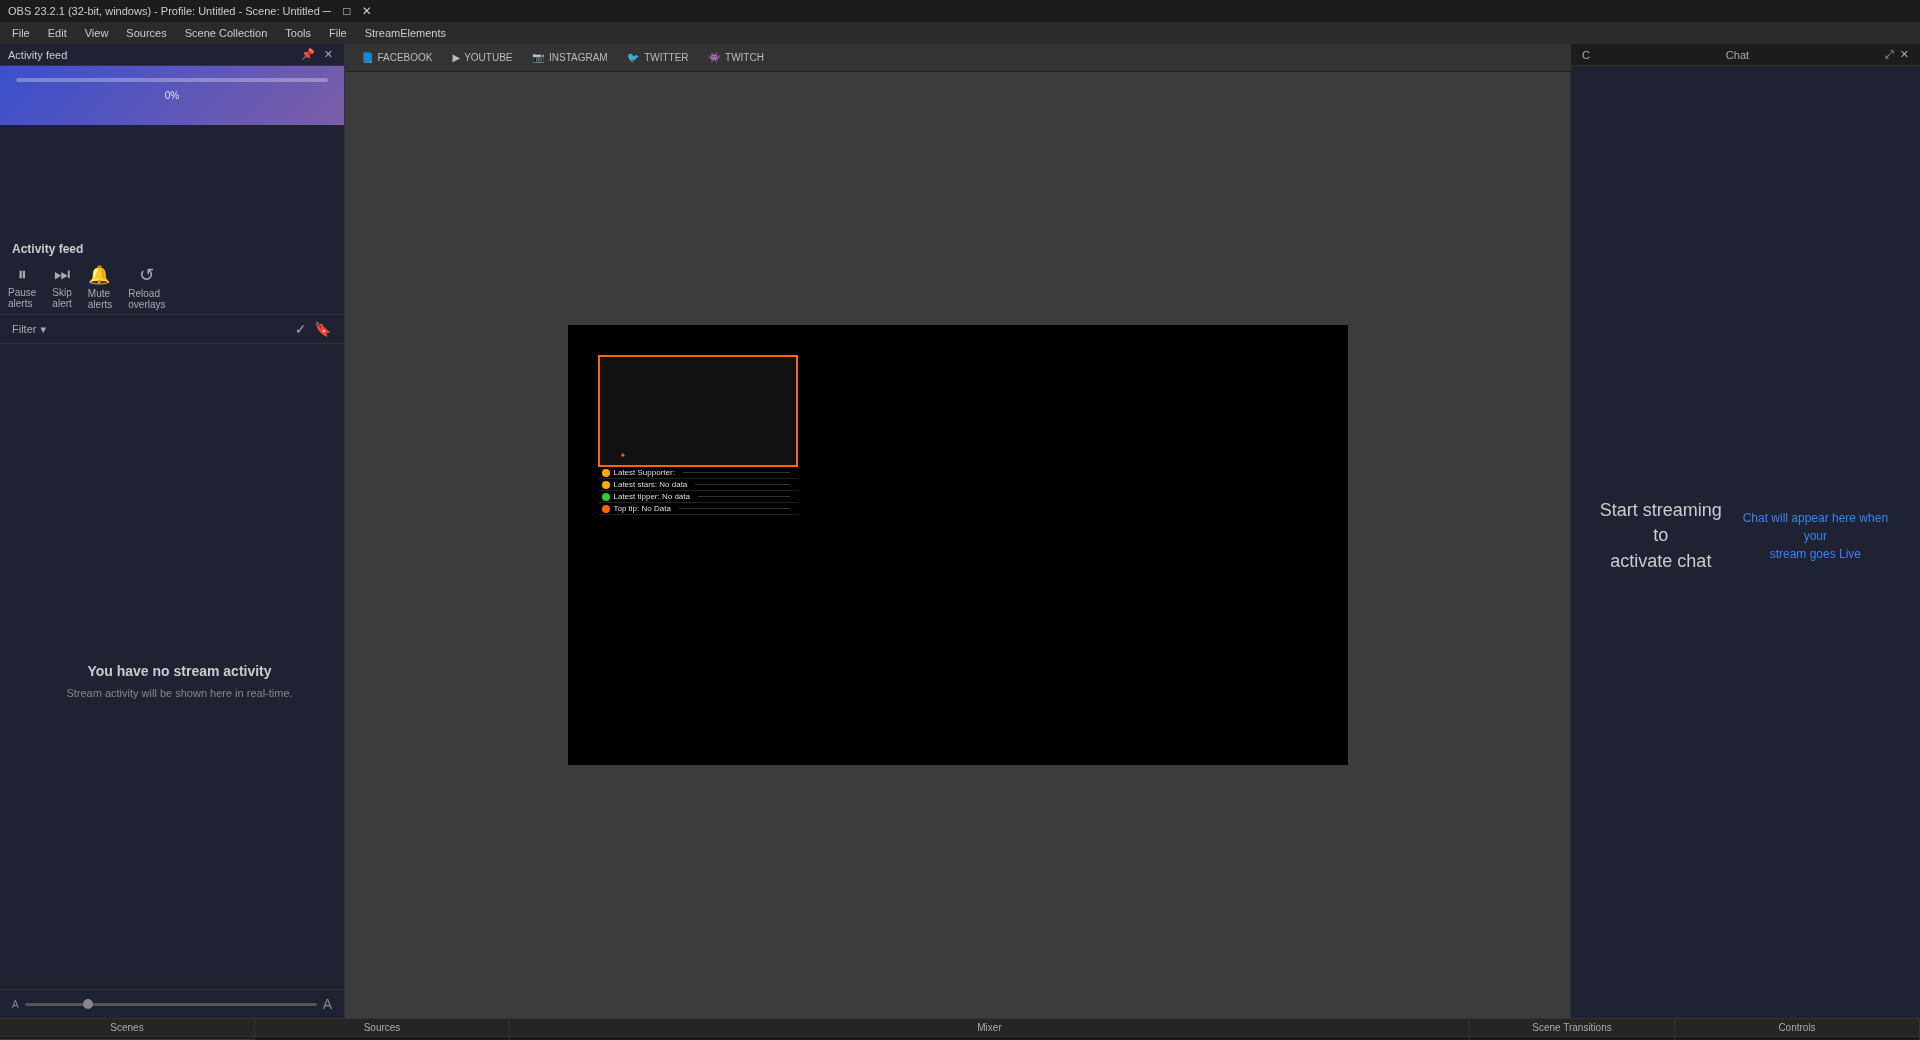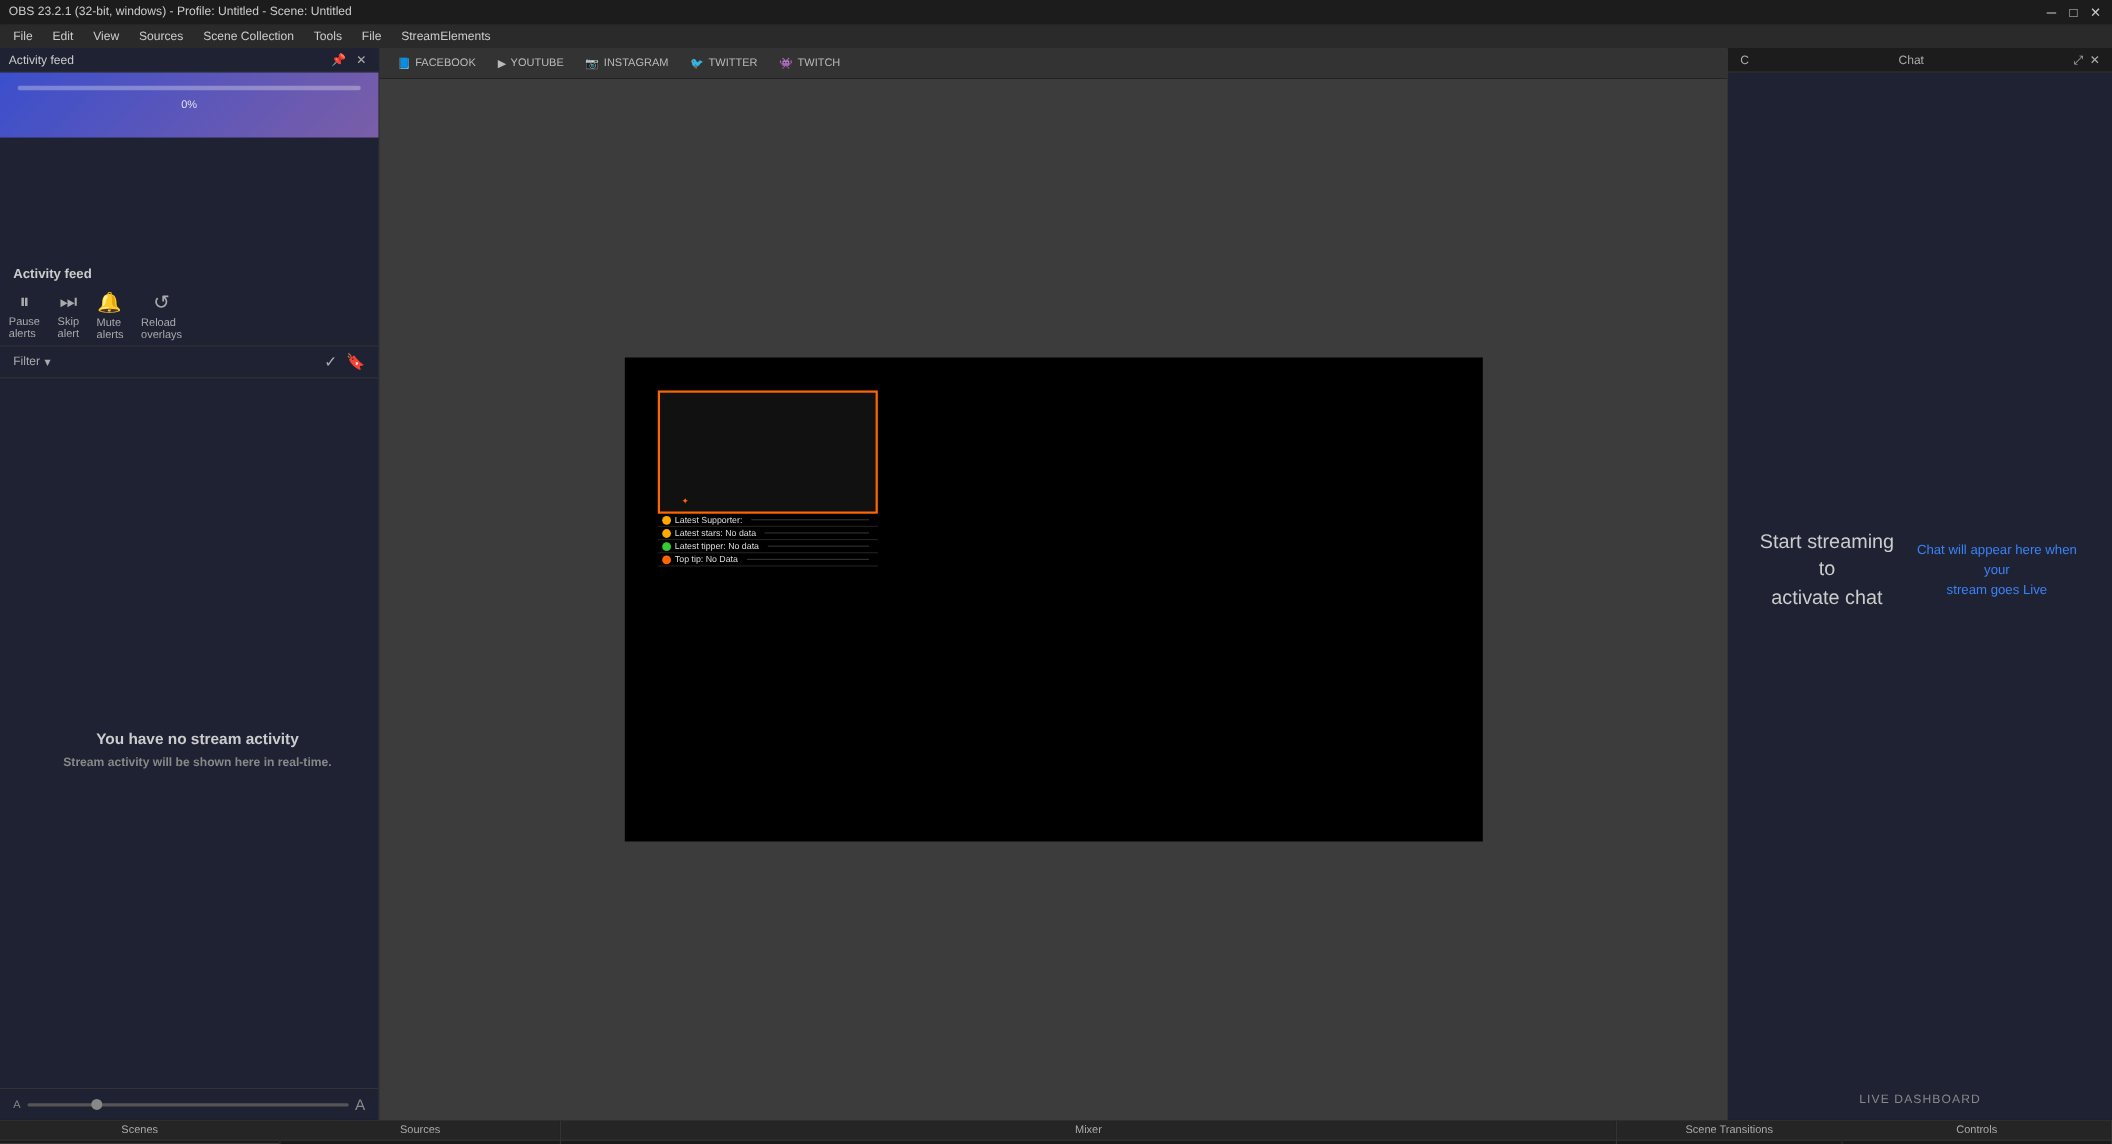--- a/index.html
+++ b/index.html
@@ -13,21 +13,20 @@
       color: #ccc;
       user-select: none;
     }
 
     
     .title-bar {
       background: #1c1c1c;
       height: 22px;
       display: flex;
       align-items: center;
-      justify-content: space-between;
       padding: 0 8px;
       font-size: 11px;
       color: #ccc;
     }
     .title-bar-controls { display: flex; gap: 6px; }
     .title-bar-btn {
       width: 14px; height: 14px;
       border: none; background: transparent;
       color: #ccc; cursor: pointer; font-size: 12px; line-height: 14px; text-align: center;
     }
@@ -181,21 +180,21 @@
       display: flex;
       flex-direction: column;
       align-items: center;
       justify-content: center;
       text-align: center;
       padding: 20px;
       color: #aaa;
       margin-left: 15px;
     }
     .no-activity h3 { color: #ccc; font-size: 14px; margin-bottom: 8px; }
-    .no-activity p { font-size: 11px; color: #888; font-weight: bold; }
+    .no-activity p { font-size: 11px; color: #888; }
 
     
     .font-size-control {
       display: flex;
       align-items: center;
       gap: 6px;
       padding: 6px 12px;
       border-top: 1px solid #333;
       position: absolute;
       bottom: 0;
@@ -607,21 +606,20 @@
     <div class="chat-titlebar">
       <button class="window-btn">C</button>
       <span class="chat-title">Chat</span>
       <button class="window-btn">⤢</button>
       <button class="window-btn">✕</button>
     </div>
     <div class="chat-content">
       <div class="chat-start-title">Start streaming to<br>activate chat</div>
       <div class="chat-start-desc">Chat will appear here when your<br>stream goes Live</div>
     </div>
-    <div class="live-dashboard-link">LIVE DASHBOARD</div>
   </div>
 </div>
 
 <div class="bottom-section">
 
   <div class="bottom-panel scenes-panel">
     <div class="bottom-panel-header">Scenes</div>
     <div class="scenes-list">
       <div class="scene-item active">Cup</div>
 

